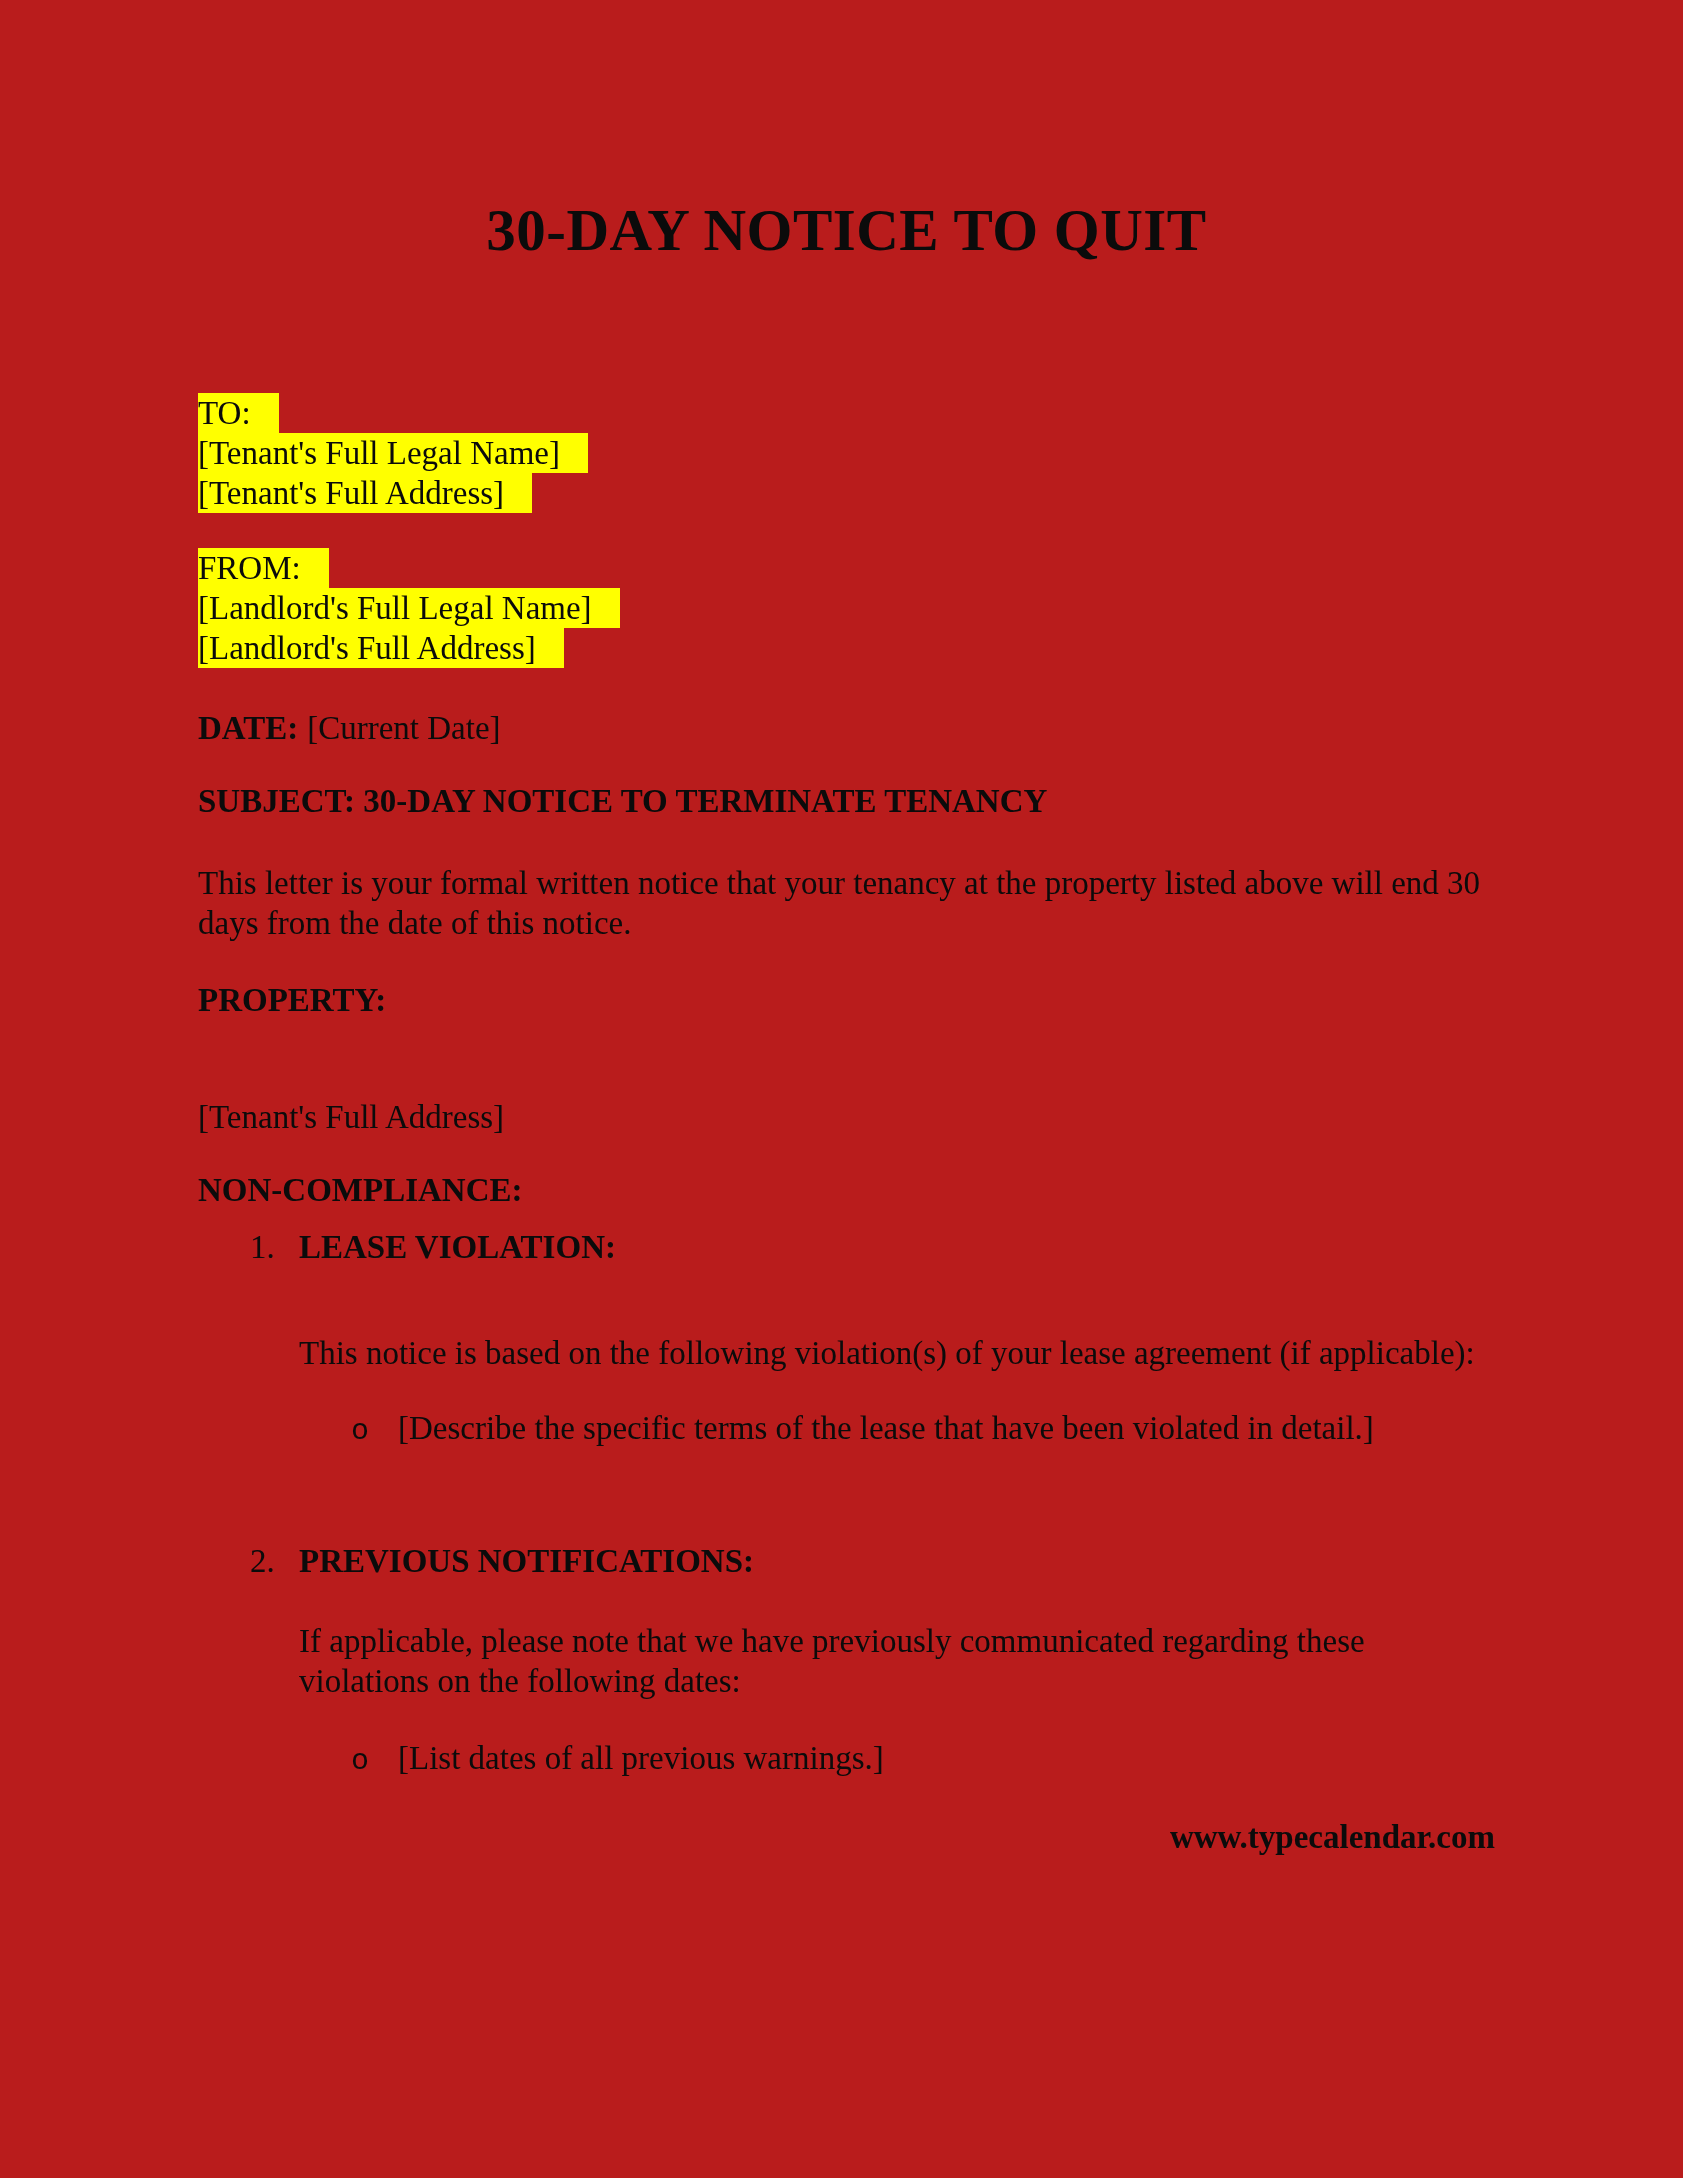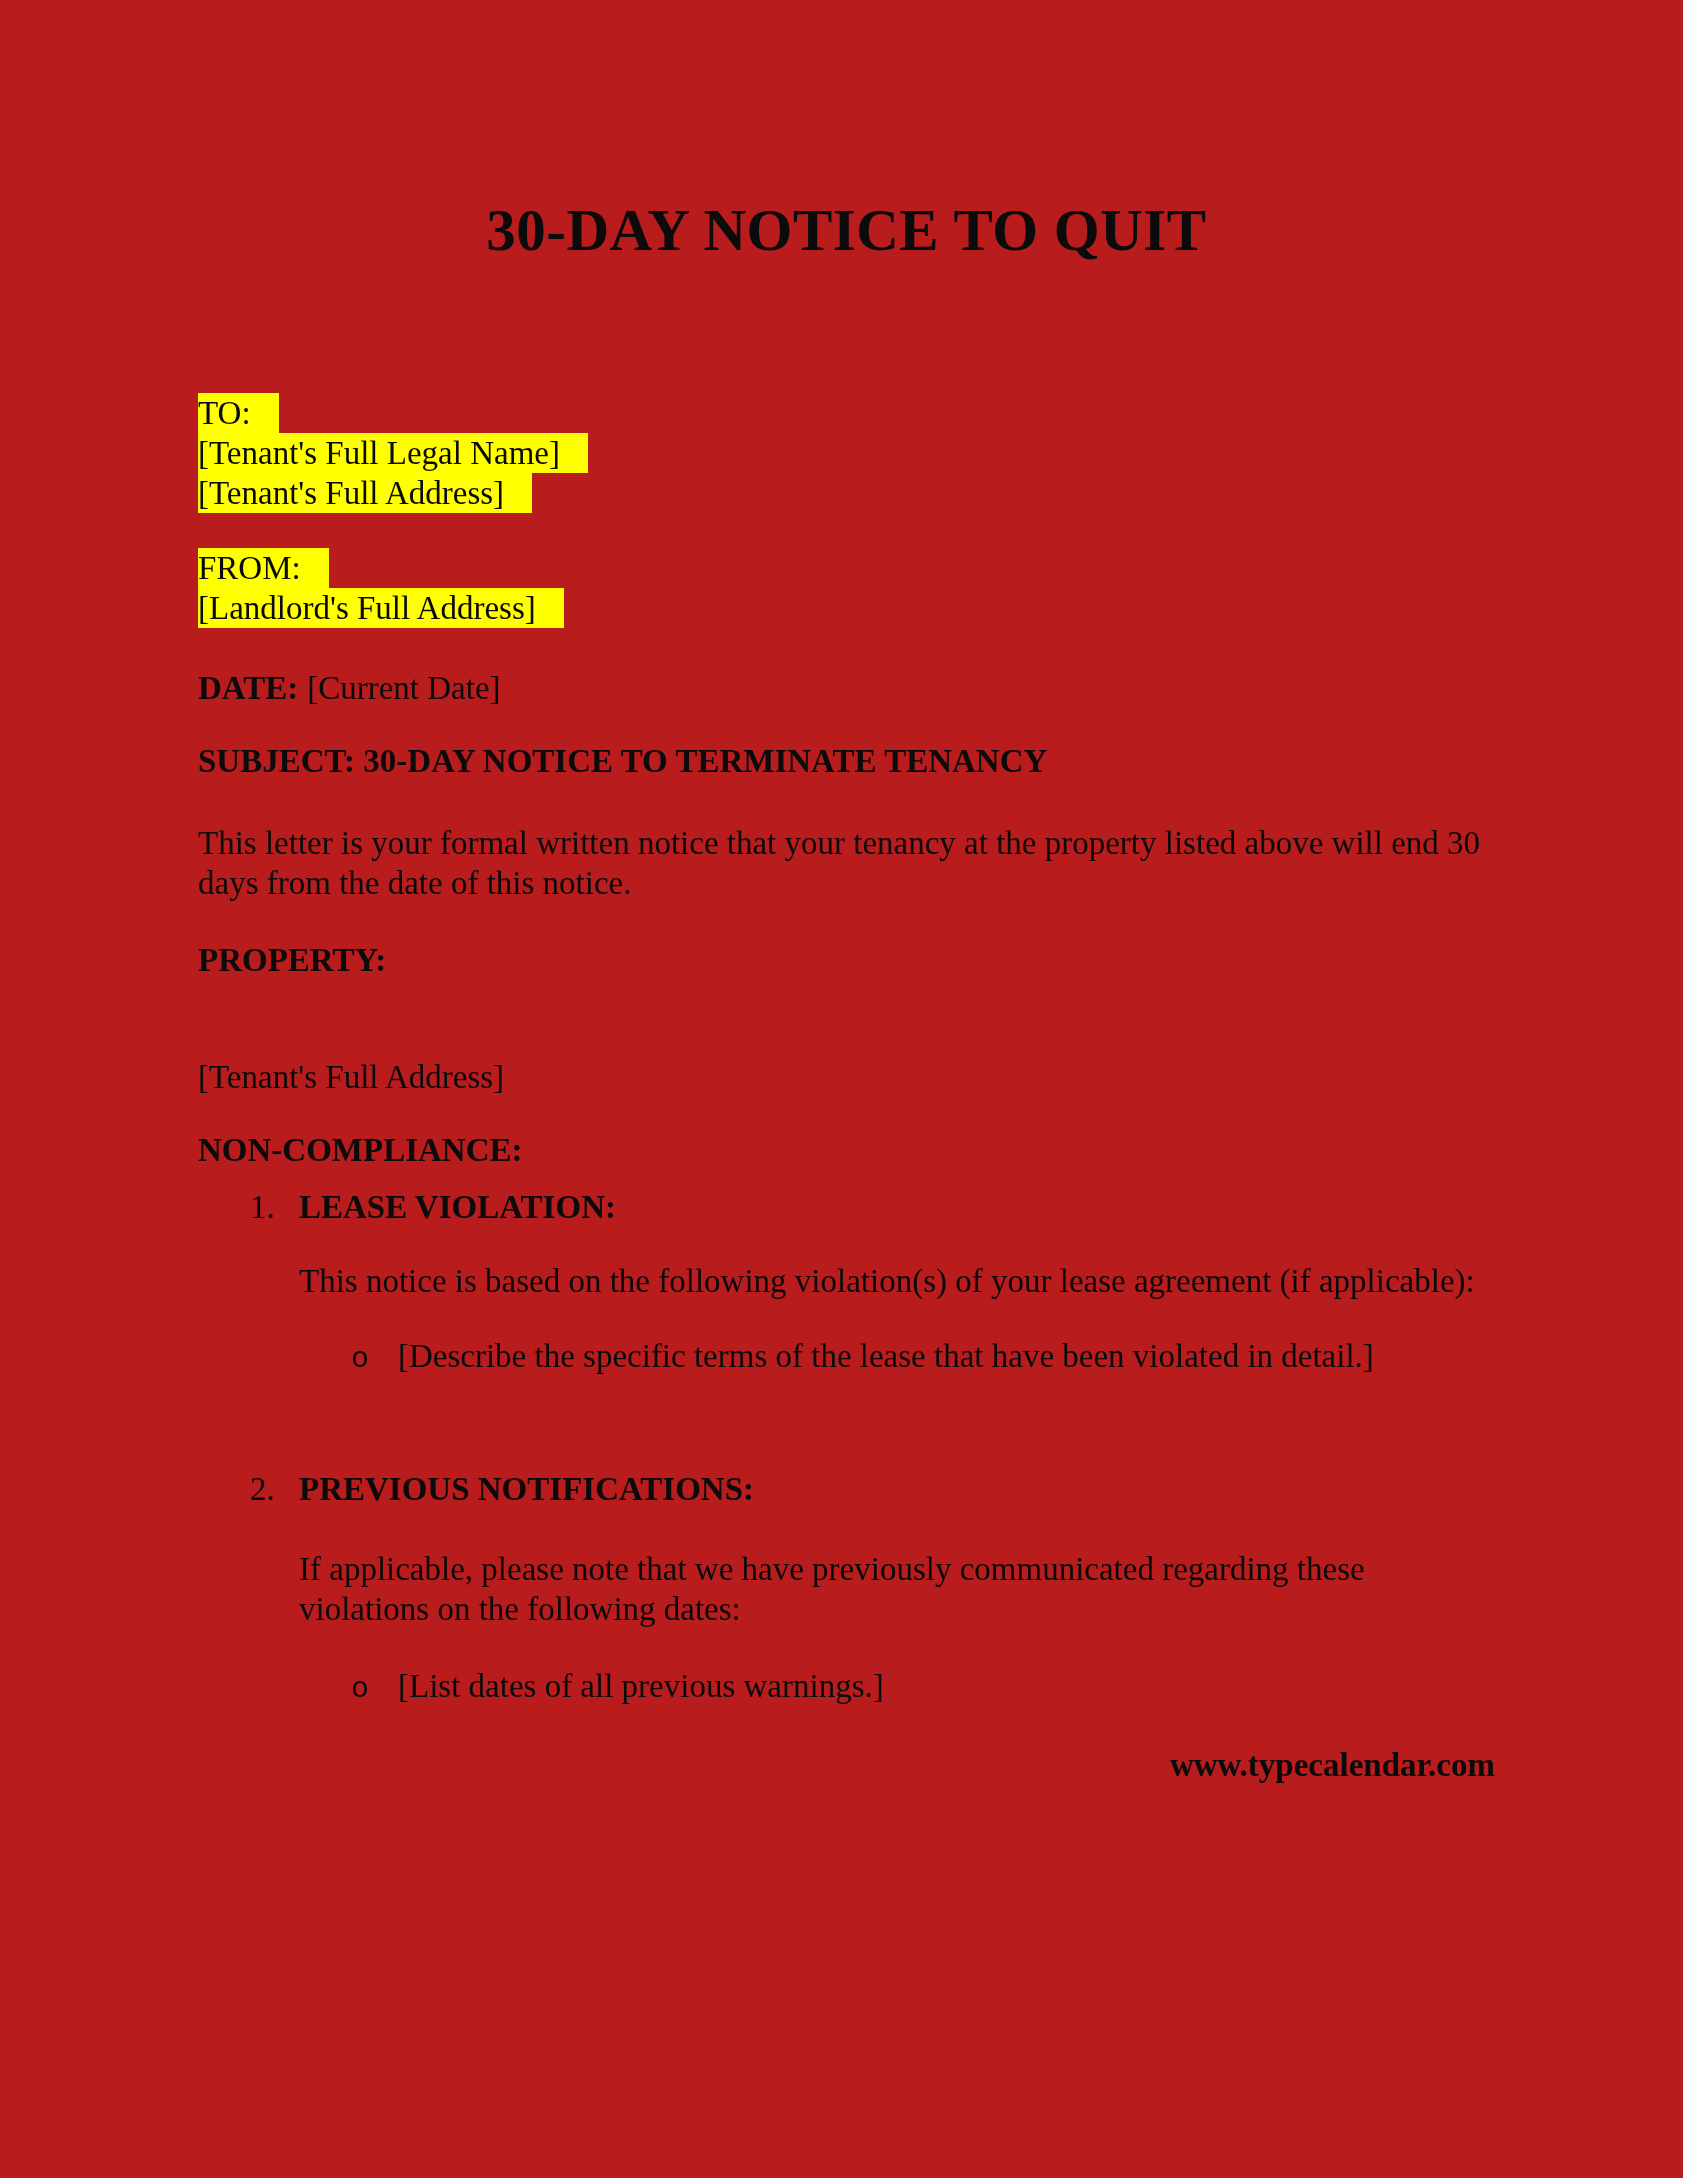--- a/index.html
+++ b/index.html
@@ -33,21 +33,21 @@
   .to-block   { margin-top:130px; }
   .from-block { margin-top:35px; }
   .date-line      { margin-top:40px; }
   .subject-line   { margin-top:33px; }
   .salutation     { margin-top:35px; }
   .intro-para     { margin-top:42px; }
   .property-head  { margin-top:37px; }
   .property-para  { margin-top:77px; }
   .noncompliance-head { margin-top:33px; }
   .item1-head   { margin-top:17px; }
-  .item1-para   { margin-top:34px; }
+  .item1-para   { margin-top:66px; }
   .item1-bullet { margin-top:35px; }
   .item2-head   { margin-top:90px; }
   .item2-para   { margin-top:40px; }
   .item2-bullet { margin-top:37px; }
   .footer {
     margin-top:36px;
     text-align:right;
     font-weight:bold;
   }
   .list-head .num {
@@ -74,20 +74,21 @@
   <h1 class="title">30-DAY NOTICE TO QUIT</h1>
 
   <div class="to-block">
     <div class="hl-line"><span class="hl">TO:</span></div>
     <div class="hl-line"><span class="hl">[Tenant's Full Legal Name]</span></div>
     <div class="hl-line"><span class="hl">[Tenant's Full Address]</span></div>
   </div>
 
   <div class="from-block">
     <div class="hl-line"><span class="hl">FROM:</span></div>
+    <div class="hl-line"><span class="hl">[Landlord's Full Legal Name]</span></div>
     <div class="hl-line"><span class="hl">[Landlord's Full Address]</span></div>
   </div>
 
   <div class="date-line"><span class="bold date-label">DATE:</span><span>[Current Date]</span></div>
 
   <div class="subject-line bold">SUBJECT: 30-DAY NOTICE TO TERMINATE TENANCY</div>
 
 
   <div class="intro-para">
     <div>This letter is your formal written notice that your tenancy at the property listed above will end 30</div>

